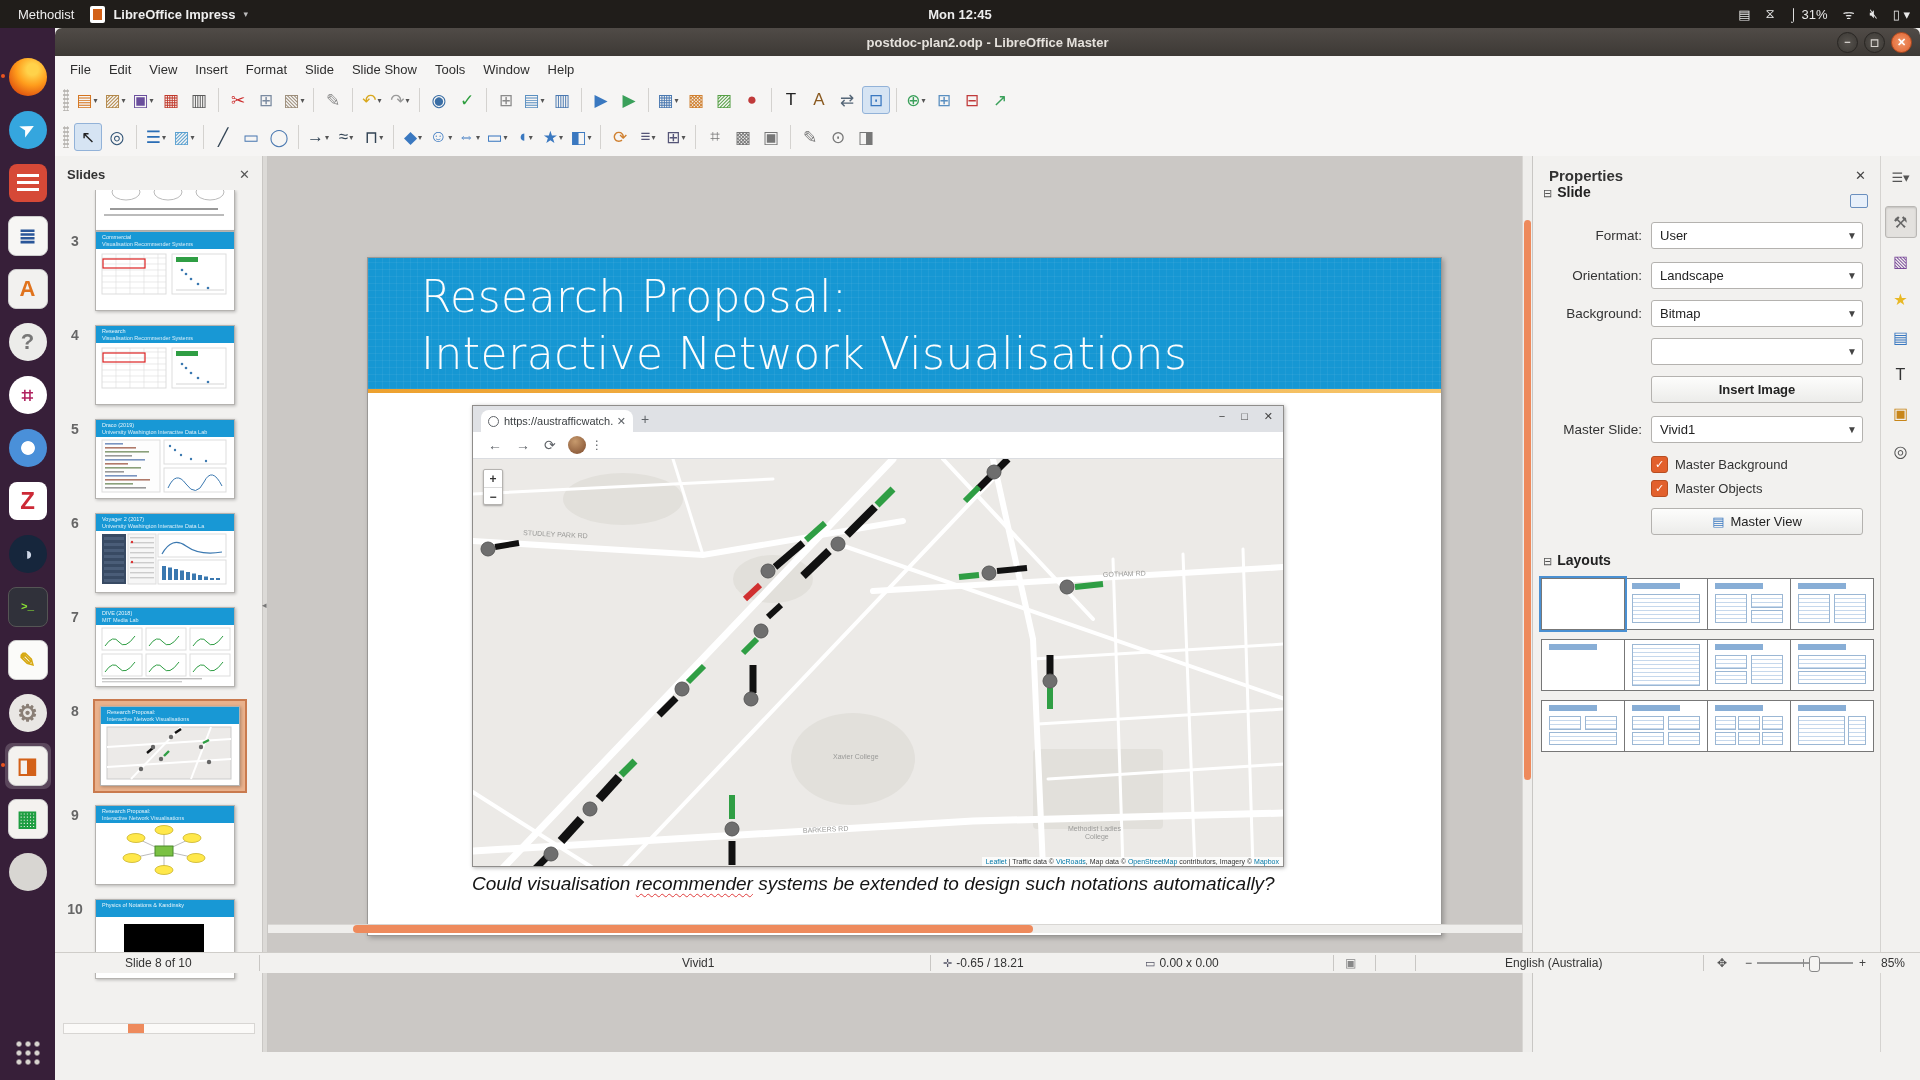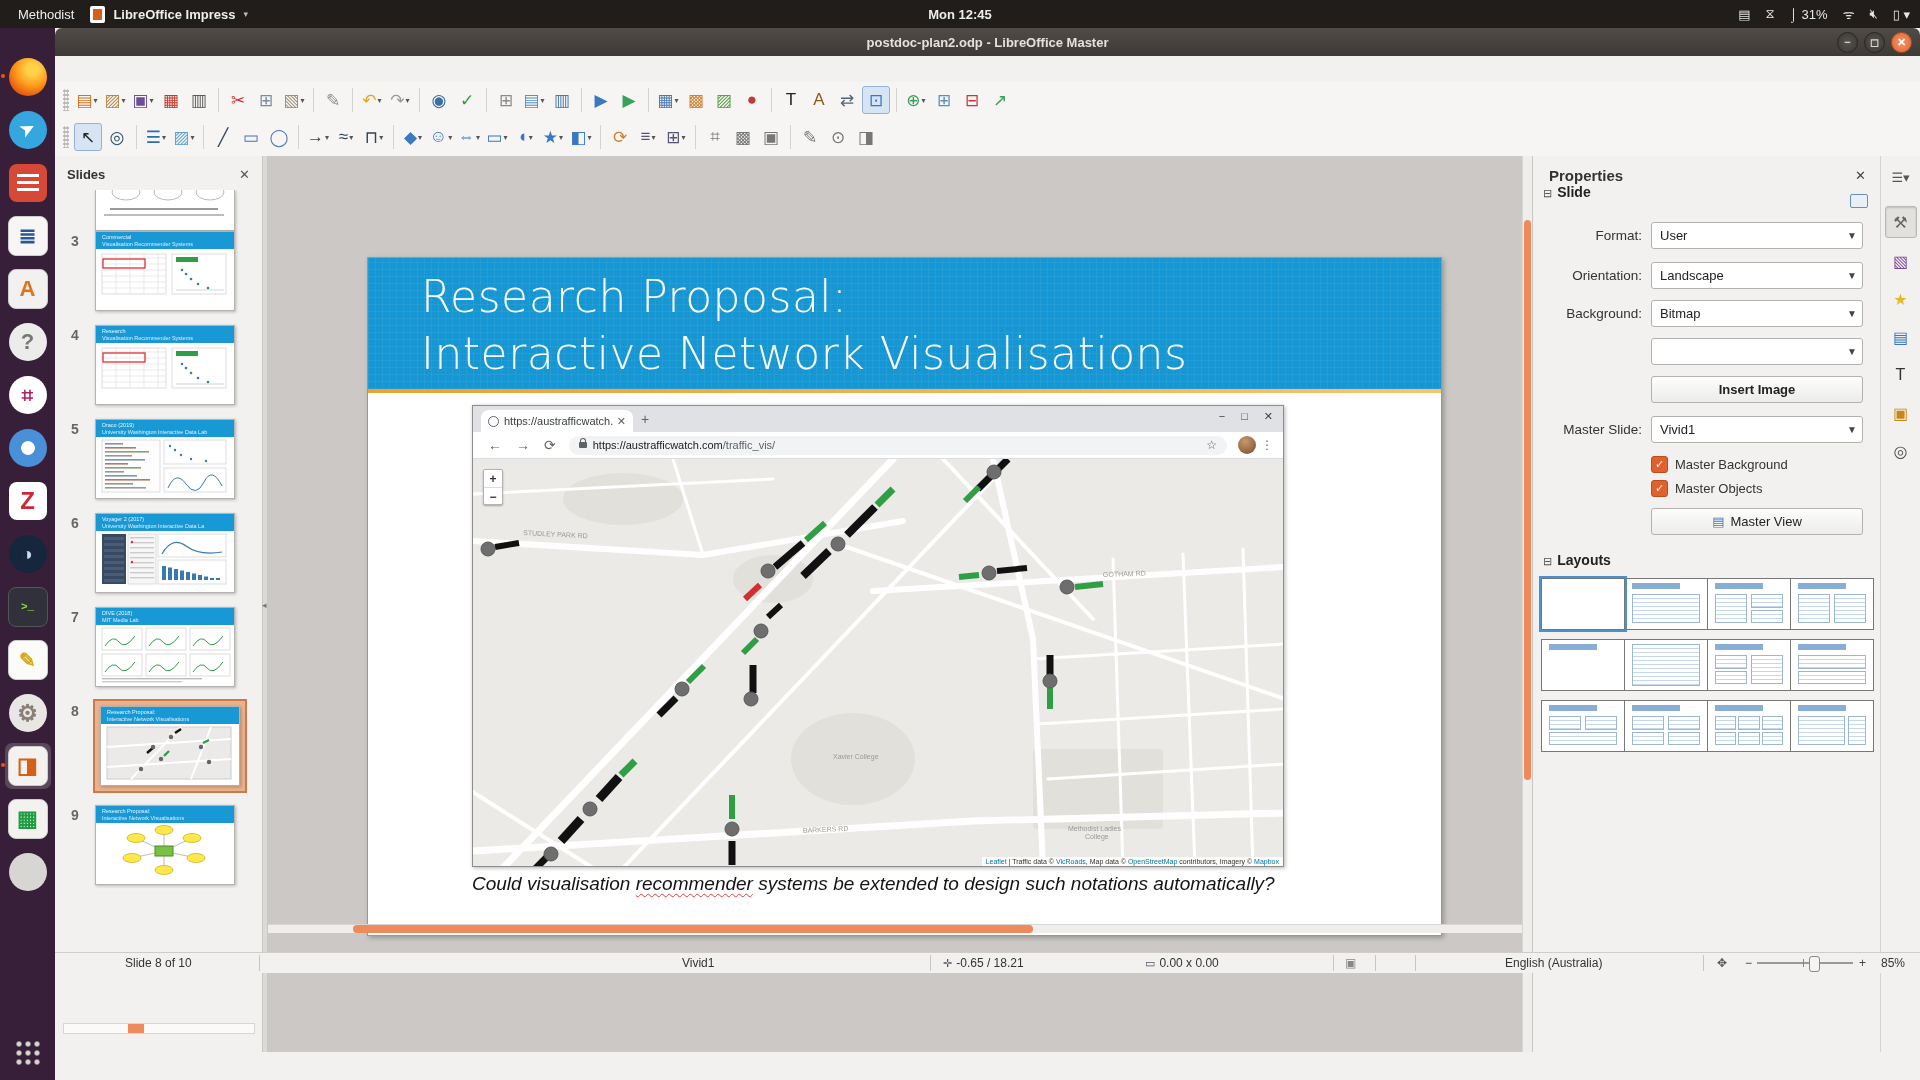--- a/index.html
+++ b/index.html
@@ -314,20 +314,32 @@
 
     <div class="titlebar">
       <span>postdoc-plan2.odp - LibreOffice Master</span>
       <span class="winbtns">
         <span class="wbtn">−</span>
         <span class="wbtn">◻</span>
         <span class="wbtn close">✕</span>
       </span>
     </div>
 
+    <div class="menubar" id="menubar">
+        <span class="menu-item">File</span>
+        <span class="menu-item">Edit</span>
+        <span class="menu-item">View</span>
+        <span class="menu-item">Insert</span>
+        <span class="menu-item">Format</span>
+        <span class="menu-item">Slide</span>
+        <span class="menu-item">Slide Show</span>
+        <span class="menu-item">Tools</span>
+        <span class="menu-item">Window</span>
+        <span class="menu-item">Help</span>
+      </div>
 
     <div class="toolbar toolbar1" id="toolbar1">
         <span class="tb-handle"></span>
         <span class="tbi">
           <span style="color: rgb(212, 115, 28);">▤</span>
           <span class="cr">▾</span>
         </span>
         <span class="tbi">
           <span style="color: rgb(179, 136, 74);">▨</span>
           <span class="cr">▾</span>
@@ -751,20 +763,31 @@
                     <ellipse cx="96" cy="32" rx="9" ry="4.5" fill="#ffe84a" stroke="#c9b22a" stroke-width="0.8"></ellipse>
                     <ellipse cx="36" cy="52" rx="9" ry="4.5" fill="#ffe84a" stroke="#c9b22a" stroke-width="0.8"></ellipse>
                     <ellipse cx="100" cy="52" rx="9" ry="4.5" fill="#ffe84a" stroke="#c9b22a" stroke-width="0.8"></ellipse>
                     <ellipse cx="68" cy="64" rx="9" ry="4.5" fill="#ffe84a" stroke="#c9b22a" stroke-width="0.8"></ellipse>
                   </svg><div class="mini-h">
                     <div class="l1">Research Proposal:</div>
                     <div class="l2">Interactive Network Visualisations</div>
                   </div></div>
               </div>
             </div>
+            <div class="srow">
+              <div class="snum">10</div>
+              <div class="swrap">
+                <div class="sthumb"><svg xmlns="http://www.w3.org/2000/svg" width="136" height="78" viewBox="0 0 136 78">
+                    <rect x="28" y="24" width="80" height="44" fill="#000"></rect>
+                  </svg><div class="mini-h">
+                    <div class="l1">Physics of Notations &amp; Kandinsky</div>
+                    <div class="l2"></div>
+                  </div></div>
+              </div>
+            </div>
           </div>
         <div class="spanel-scroll">
             <span class="th"></span>
           </div>
       </div>
       <div class="splitter">
           <span class="arr">◂</span>
         </div>
 
       <div class="canvas">
@@ -788,26 +811,20 @@
               <span class="bwinbtns">
                 <span>−</span>
                 <span>□</span>
                 <span>✕</span>
               </span>
             </div>
             <div class="baddr">
               <span class="bnav">←</span>
               <span class="bnav">→</span>
               <span class="bnav">⟳</span>
-              <span class="burl">
-                <span class="lock"></span>
-                <span class="dom">https://austrafficwatch.com</span>
-                  <span class="pth">/traffic_vis/</span>
-                <span class="star">☆</span>
-              </span>
               <span class="bava"></span>
               <span class="bmenu">⋮</span>
             </div>
             <div class="bmap">
               <div class="mapzoom">
                 <div class="zi">+</div>
                 <div class="zo">−</div>
               </div>
               <svg id="map-svg" width="812" height="409" viewBox="0 0 812 409">
                   <ellipse cx="380" cy="300" rx="62" ry="46" fill="#e2e0db"></ellipse>

